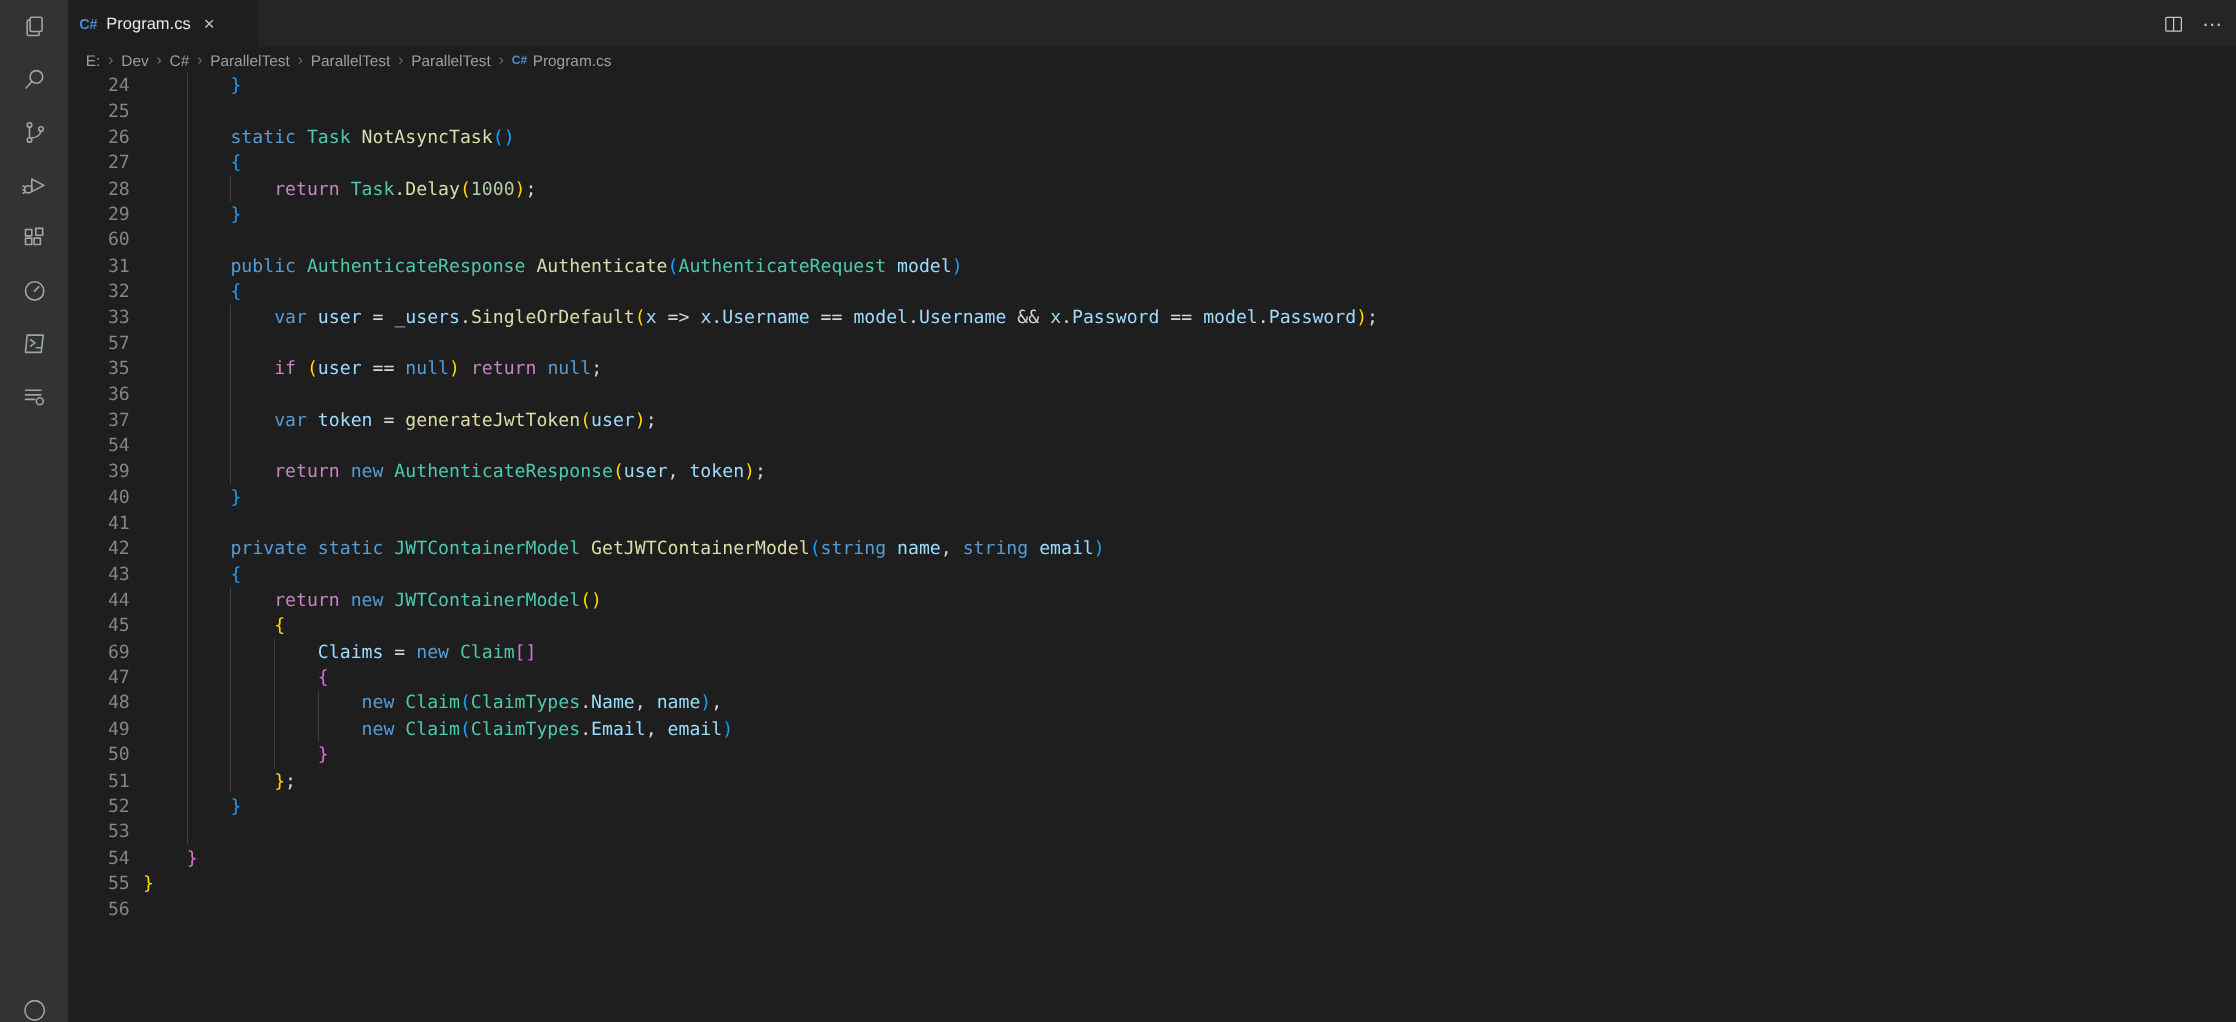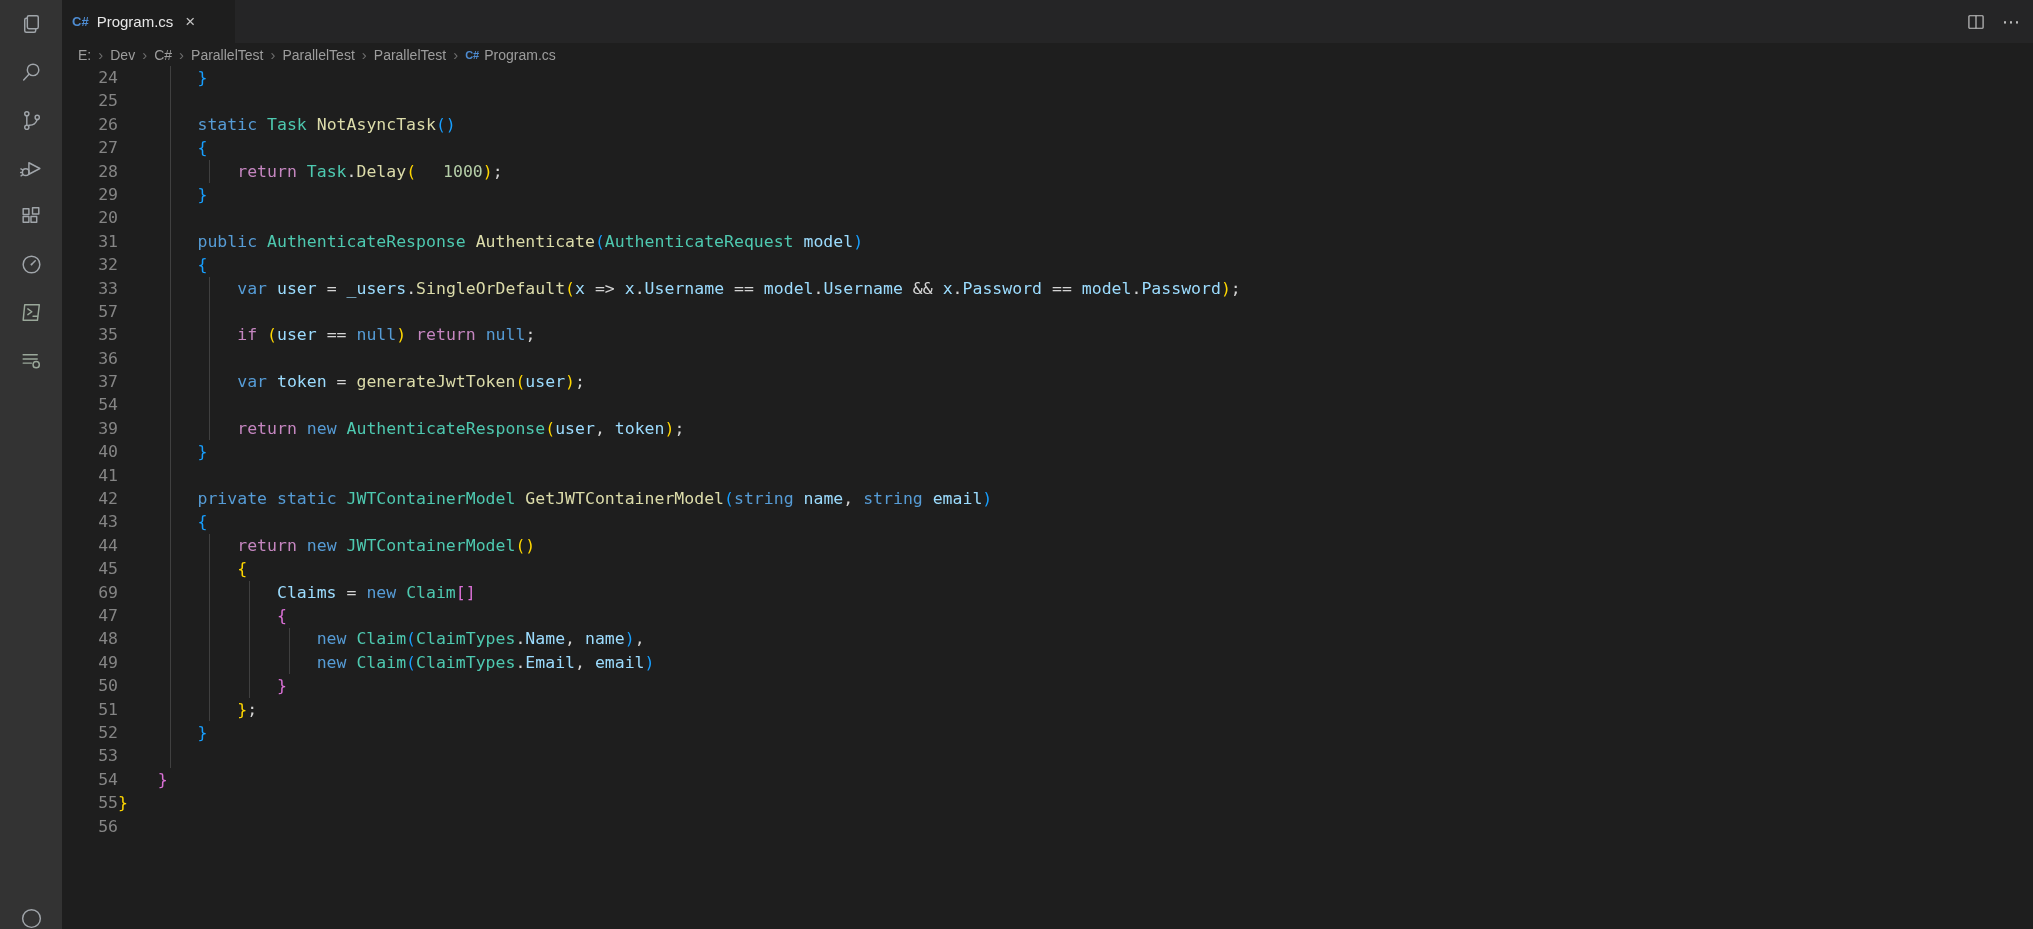--- a/index.html
+++ b/index.html
@@ -30,28 +30,28 @@
   
   .breadcrumbs{height:23px;display:flex;align-items:center;padding-left:16px;color:var(--breadcrumb-fg,#9d9d9d);font-size:14px;background:var(--editor-bg,#1e1e1e);}
   .crumb{cursor:pointer;white-space:nowrap;}
   .crumb-sep{color:var(--breadcrumb-sep,#6e6e6e);margin:0 7px;font-size:15px;}
   .breadcrumbs .cs-icon{margin-right:5px;}
 
   
   .code-area{position:relative;}
   .iguide{position:absolute;width:1px;background:var(--indent-guide,#404040);z-index:0;}
   .code-line{display:flex;height:23.4px;line-height:23.4px;font-family:"DejaVu Sans Mono",monospace;font-size:16.5px;position:relative;z-index:1;}
-  .ln{width:56px;flex:none;text-align:right;color:var(--linenum-fg,#858585);margin-right:0;cursor:pointer;}
+  .ln{width:56px;flex:none;text-align:right;color:var(--linenum-fg,#858585);margin-right:12px;cursor:pointer;}
   .lc{white-space:pre;}
   .tk-kw{color:var(--tk-kw,#569cd6);}
   .tk-ctrl{color:var(--tk-ctrl,#c586c0);}
   .tk-type{color:var(--tk-type,#4ec9b0);}
   .tk-fn{color:var(--tk-fn,#dcdcaa);}
   .tk-var{color:var(--tk-var,#9cdcfe);}
-  .tk-num{color:var(--tk-num,#b5cea8);margin-left:27px;}
+  .tk-num{color:var(--tk-num,#b5cea8);}
   .tk-op{color:var(--tk-op,#d4d4d4);}
   .tk-plain{color:var(--tk-plain,#d4d4d4);}
   .tk-b1{color:var(--tk-b1,#ffd700);}
   .tk-b2{color:var(--tk-b2,#da70d6);}
   .tk-b3{color:var(--tk-b3,#179fff);}
 </style>
 </head>
 <body>
 
 <div class="window">
@@ -185,21 +185,21 @@
           </div>
           <div class="code-line">
             <span class="ln">28</span>
             <span class="lc"><span class="tk-plain">            </span><span class="tk-ctrl">return</span><span class="tk-plain"> </span><span class="tk-type">Task</span><span class="tk-op">.</span><span class="tk-fn">Delay</span><span class="tk-b1">(</span><span class="tk-num">1000</span><span class="tk-b1">)</span><span class="tk-op">;</span></span>
           </div>
           <div class="code-line">
             <span class="ln">29</span>
             <span class="lc"><span class="tk-plain">        </span><span class="tk-b3">}</span></span>
           </div>
           <div class="code-line">
-            <span class="ln">20</span>
+            <span class="ln">60</span>
             <span class="lc"></span>
           </div>
           <div class="code-line">
             <span class="ln">31</span>
             <span class="lc"><span class="tk-plain">        </span><span class="tk-kw">public</span><span class="tk-plain"> </span><span class="tk-type">AuthenticateResponse</span><span class="tk-plain"> </span><span class="tk-fn">Authenticate</span><span class="tk-b3">(</span><span class="tk-type">AuthenticateRequest</span><span class="tk-plain"> </span><span class="tk-var">model</span><span class="tk-b3">)</span></span>
           </div>
           <div class="code-line">
             <span class="ln">32</span>
             <span class="lc"><span class="tk-plain">        </span><span class="tk-b3">{</span></span>
           </div>

